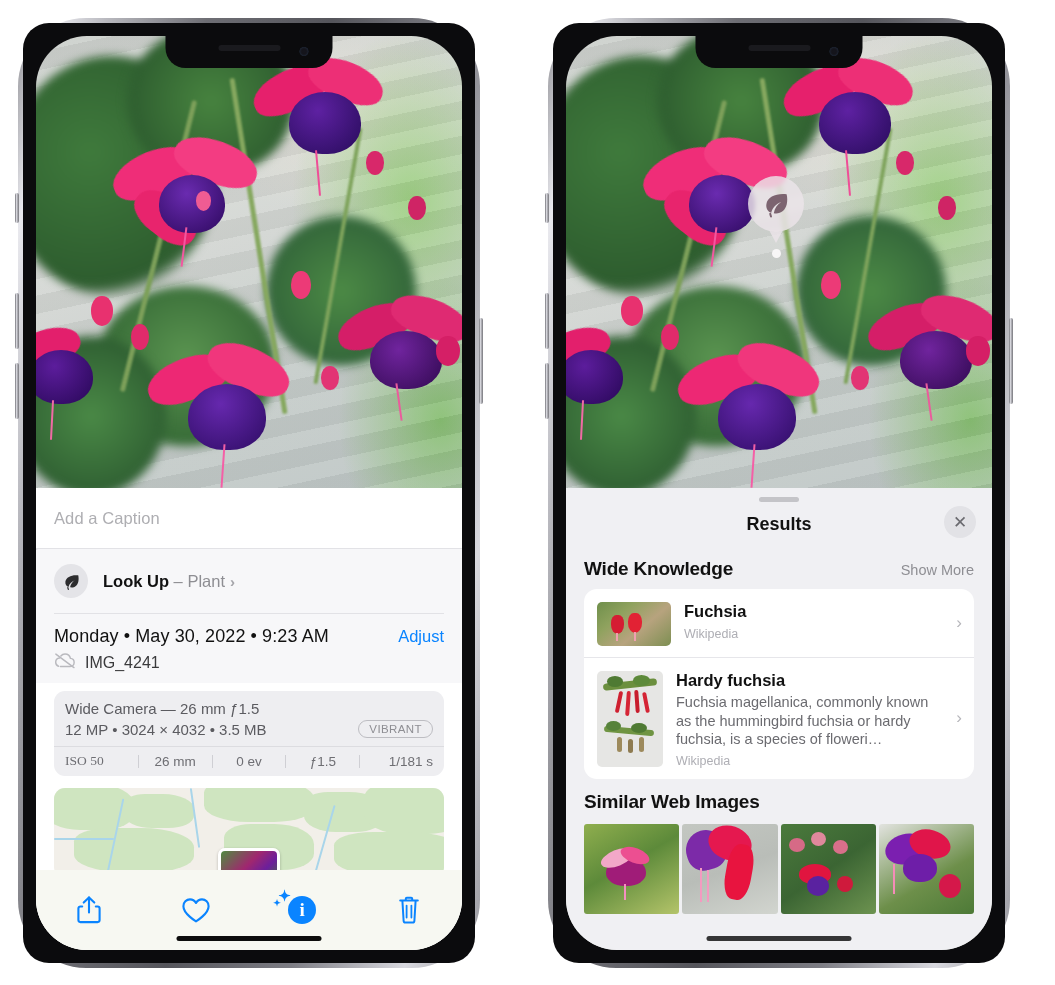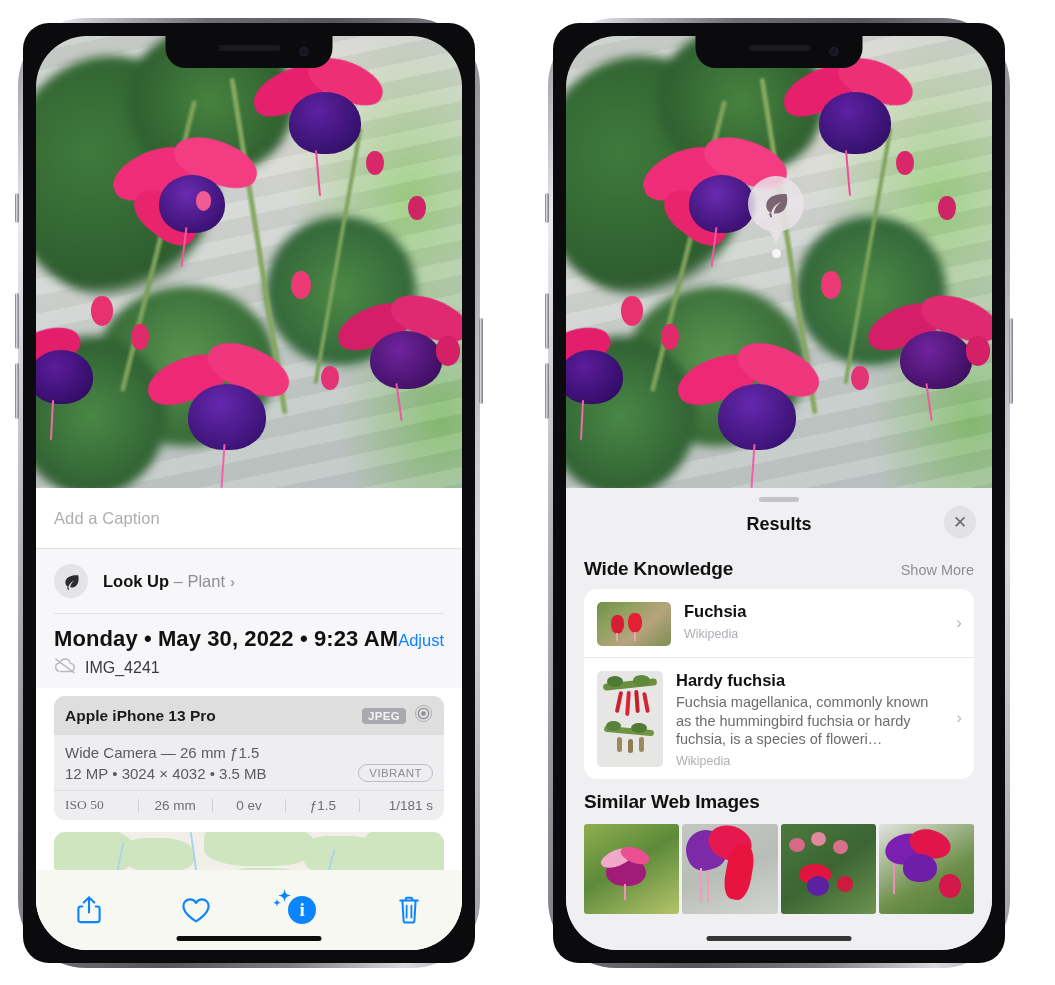--- a/index.html
+++ b/index.html
@@ -49,21 +49,21 @@
   .caption-ph{font-size:16.5px;color:#aeaeb2;letter-spacing:.1px;}
   .lookup-row{height:64px;display:flex;align-items:center;padding:0 18px;background:#f7f7f9;position:relative;}
   .leafchip{position:relative;width:34px;height:34px;border-radius:50%;background:#e4e4e8;display:flex;align-items:center;justify-content:center;flex:none;}
   .spark{position:absolute;color:#d6d6db;line-height:1;}
   .sp1{left:-10px;top:-7px;font-size:15px;}
   .lookup-txt{margin-left:15px;font-size:16.5px;font-weight:700;color:#111;}
   .lookup-txt .sub{font-weight:400;color:#8e8e93;}
   .chev-sm{margin-left:5px;color:#a5a5aa;font-size:15px;font-weight:600;}
   .meta{background:#f7f7f9;padding:0 18px 6px;}
   .meta-line{border-top:.5px solid #e2e2e6;padding-top:12px;display:flex;align-items:baseline;justify-content:space-between;}
-  .meta-date{font-size:22px;font-weight:700;color:#111;letter-spacing:.1px;}
+  .meta-date{font-size:18px;font-weight:400;color:#111;letter-spacing:.1px;}
   .adjust{font-size:16.5px;color:#0a84ff;cursor:pointer;}
   .meta-file{display:flex;align-items:center;gap:9px;margin-top:5px;padding-bottom:4px;}
   .meta-name{font-size:16px;color:#3a3a3c;}
 
   .card{margin:8px 18px 0;border-radius:11px;overflow:hidden;background:#eeeef1;}
   .card-h{display:flex;align-items:center;justify-content:space-between;padding:8px 11px;background:#dededf;}
   .card-h .dev{font-size:15.5px;font-weight:700;color:#1c1c1e;}
   .card-h .rt{display:flex;align-items:center;gap:8px;}
   .tag-jpeg{font-size:11.5px;font-weight:700;color:#f2f2f4;background:#a9a9ae;border-radius:4px;padding:2px 6px;letter-spacing:.3px;}
   .card-b{padding:9px 11px 8px;}
@@ -224,33 +224,20 @@
                   <path d="M7.5 17.2h11.2c2.9 0 5.1-2.1 5.1-4.9 0-2.6-1.9-4.6-4.4-4.8-.6-3-3.2-5.2-6.4-5.2-2 0-3.8.9-4.9 2.3" stroke="#b9b9be" stroke-width="1.7" fill="none" stroke-linecap="round" stroke-linejoin="round"></path>
                   <path d="M6.6 7.1C4 7.3 2 9.4 2 12.1c0 2.2 1.4 4 3.3 4.7" stroke="#b9b9be" stroke-width="1.7" fill="none" stroke-linecap="round"></path>
                   <line x1="2.2" y1="2.4" x2="23.6" y2="18.4" stroke="#b9b9be" stroke-width="1.7" stroke-linecap="round"></line>
                 </svg>
               </span>
               <span class="meta-name">IMG_4241</span>
             </div>
           </div>
 
           <div class="card">
-            <div class="card-h">
-              <span class="dev">Apple iPhone 13 Pro</span>
-              <span class="rt">
-                <span class="tag-jpeg">JPEG</span>
-                <span>
-                  <svg width="19" height="19" viewBox="0 0 24 24" aria-hidden="true">
-                    <circle cx="12" cy="12" r="10.2" fill="none" stroke="#a9a9ae" stroke-width="1.1"></circle>
-                    <circle cx="12" cy="12" r="6.6" fill="none" stroke="#8e8e93" stroke-width="1.6"></circle>
-                    <circle cx="12" cy="12" r="2.9" fill="#8e8e93"></circle>
-                  </svg>
-                </span>
-              </span>
-            </div>
             <div class="card-b">
               <div class="l1">Wide Camera — 26 mm ƒ1.5</div>
               <div class="l2row">
                 <span class="l2">12 MP • 3024 × 4032 • 3.5 MB</span>
                 <span class="tag-vib">VIBRANT</span>
               </div>
             </div>
             <div class="card-f">
               <span>ISO 50</span>
                 <i></i>

